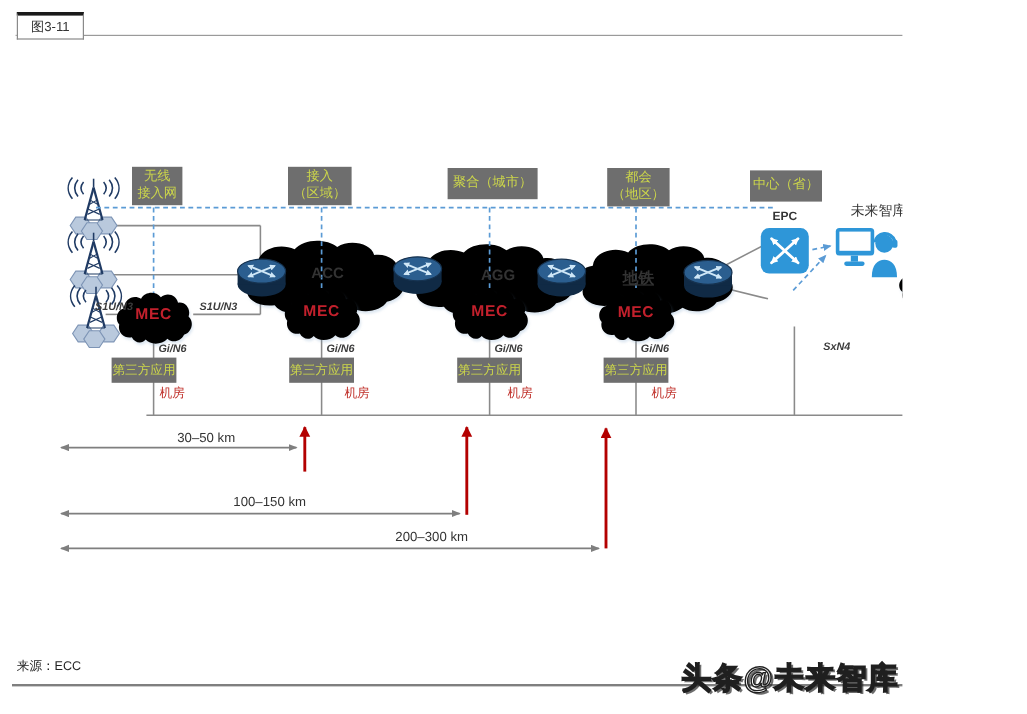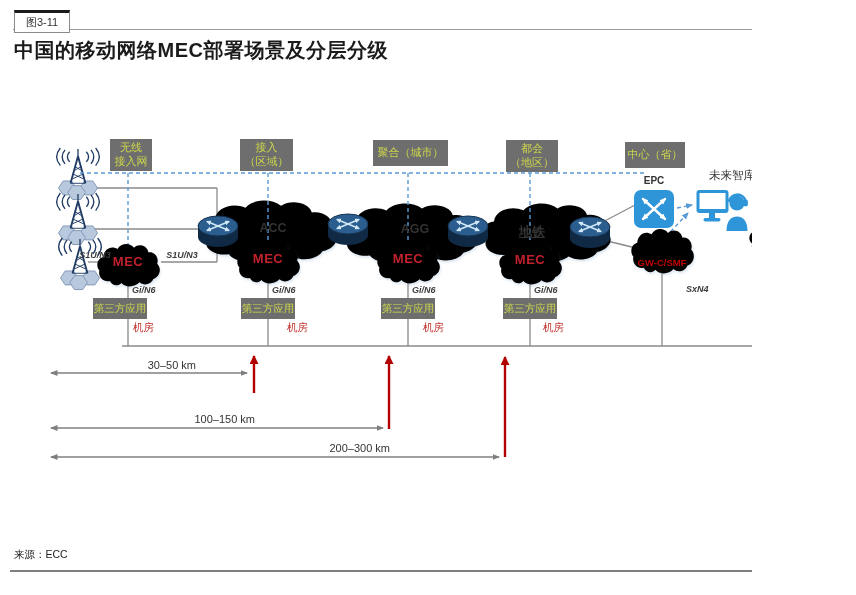--- a/index.html
+++ b/index.html
@@ -48,21 +48,20 @@
              letter-spacing:1px;z-index:7;}
   .cloud-big, .cloud-mec, .cloud-ink{filter:drop-shadow(1px 2px 1px rgba(120,160,200,.25));}
 </style>
 </head>
 <body>
 
 <div class="canvas">
 
   <div class="header-rule"></div>
   <div class="badge">图3-11</div>
-  <div class="title">中国的移动网络MEC部署场景及分层分级</div>
 
   <svg width="0" height="0">
     <defs>
       <symbol id="cloud" viewBox="0 0 120 66" preserveAspectRatio="none">
         <path vector-effect="non-scaling-stroke" d="M27,57 C15,59 5,51 8,41 C1,35 4,23 15,21 C16,9 30,3 41,9 C47,0 63,-1 71,7 C80,0 95,4 97,14 C108,12 117,22 113,31 C122,38 118,51 106,54 C102,62 89,65 81,59 C72,67 55,67 48,60 C42,66 31,64 27,57 Z"></path>
       </symbol>
       <marker id="ah-gray" markerWidth="9" markerHeight="8" refX="6.5" refY="3" orient="auto-start-reverse" markerUnits="userSpaceOnUse">
         <path d="M0,0 L7.5,3 L0,6 Z" fill="#7f7f7f"></path>
       </marker>
       <marker id="ah-red" markerWidth="12" markerHeight="12" refX="8" refY="4.5" orient="auto" markerUnits="userSpaceOnUse">
@@ -251,26 +250,20 @@
       </svg>
     <div class="mec-txt">MEC</div>
   </div>
   <div class="mec-wrap" style="left:497px;top:241px;width:66px;height:44px;">
     <svg class="cloud-mec" width="66" height="44">
         <use href="#cloud" width="66" height="44"></use>
       </svg>
     <div class="mec-txt">MEC</div>
   </div>
 
-  <div class="mec-wrap" style="left:629px;top:228px;width:66px;height:46px;">
-    <svg class="cloud-mec" width="66" height="46">
-        <use href="#cloud" width="66" height="46"></use>
-      </svg>
-    <div class="gw-txt" style="left:0;right:0;top:29px;">GW-C/SMF</div>
-  </div>
 
   <svg class="layer-svg cloud-ink" width="94" height="46" style="left:746px;top:215px;z-index:4">
       <use href="#cloud" width="94" height="46"></use>
     </svg>
   <div class="inet-txt" style="left:746px;top:222px;width:94px;">互联网/
 CDN</div>
 
   <svg class="layer-svg" width="42" height="40" style="left:633px;top:189px;z-index:4" viewBox="0 0 42 40">
     <rect x="1" y="1" width="40" height="38" rx="7" fill="#2e96d8"></rect>
     <g stroke="#ffffff" stroke-width="2.4" stroke-linecap="round">
@@ -341,14 +334,15 @@
       <line x1="51" y1="457" x2="499" y2="457" marker-start="url(#ah-gray)" marker-end="url(#ah-gray)"></line>
     </g>
   </svg>
 
   <div class="lbl dist-lbl" style="left:108px;top:359px;width:88px;">30–50 km</div>
   <div class="lbl dist-lbl" style="left:163px;top:413px;width:92px;">100–150 km</div>
   <div class="lbl dist-lbl" style="left:294px;top:442px;width:96px;">200–300 km</div>
 
   <div class="source">来源：ECC</div>
   <div class="footer-rule"></div>
+  <div class="watermark">头条@未来智库</div>
 
 </div>
 
 </body></html>

